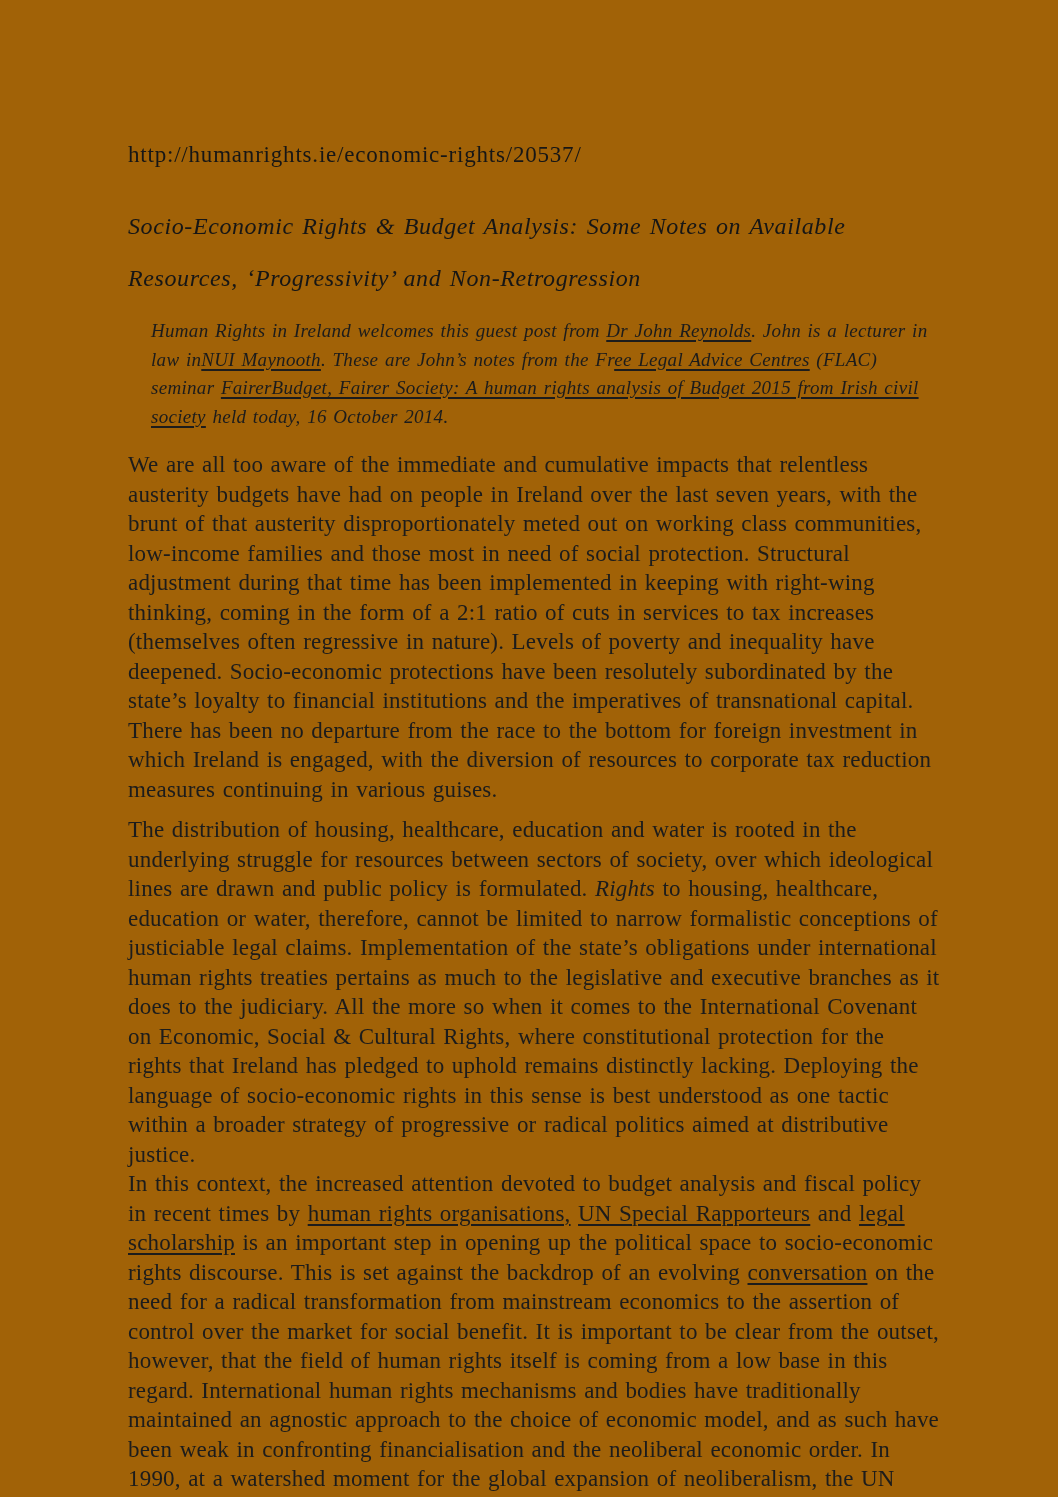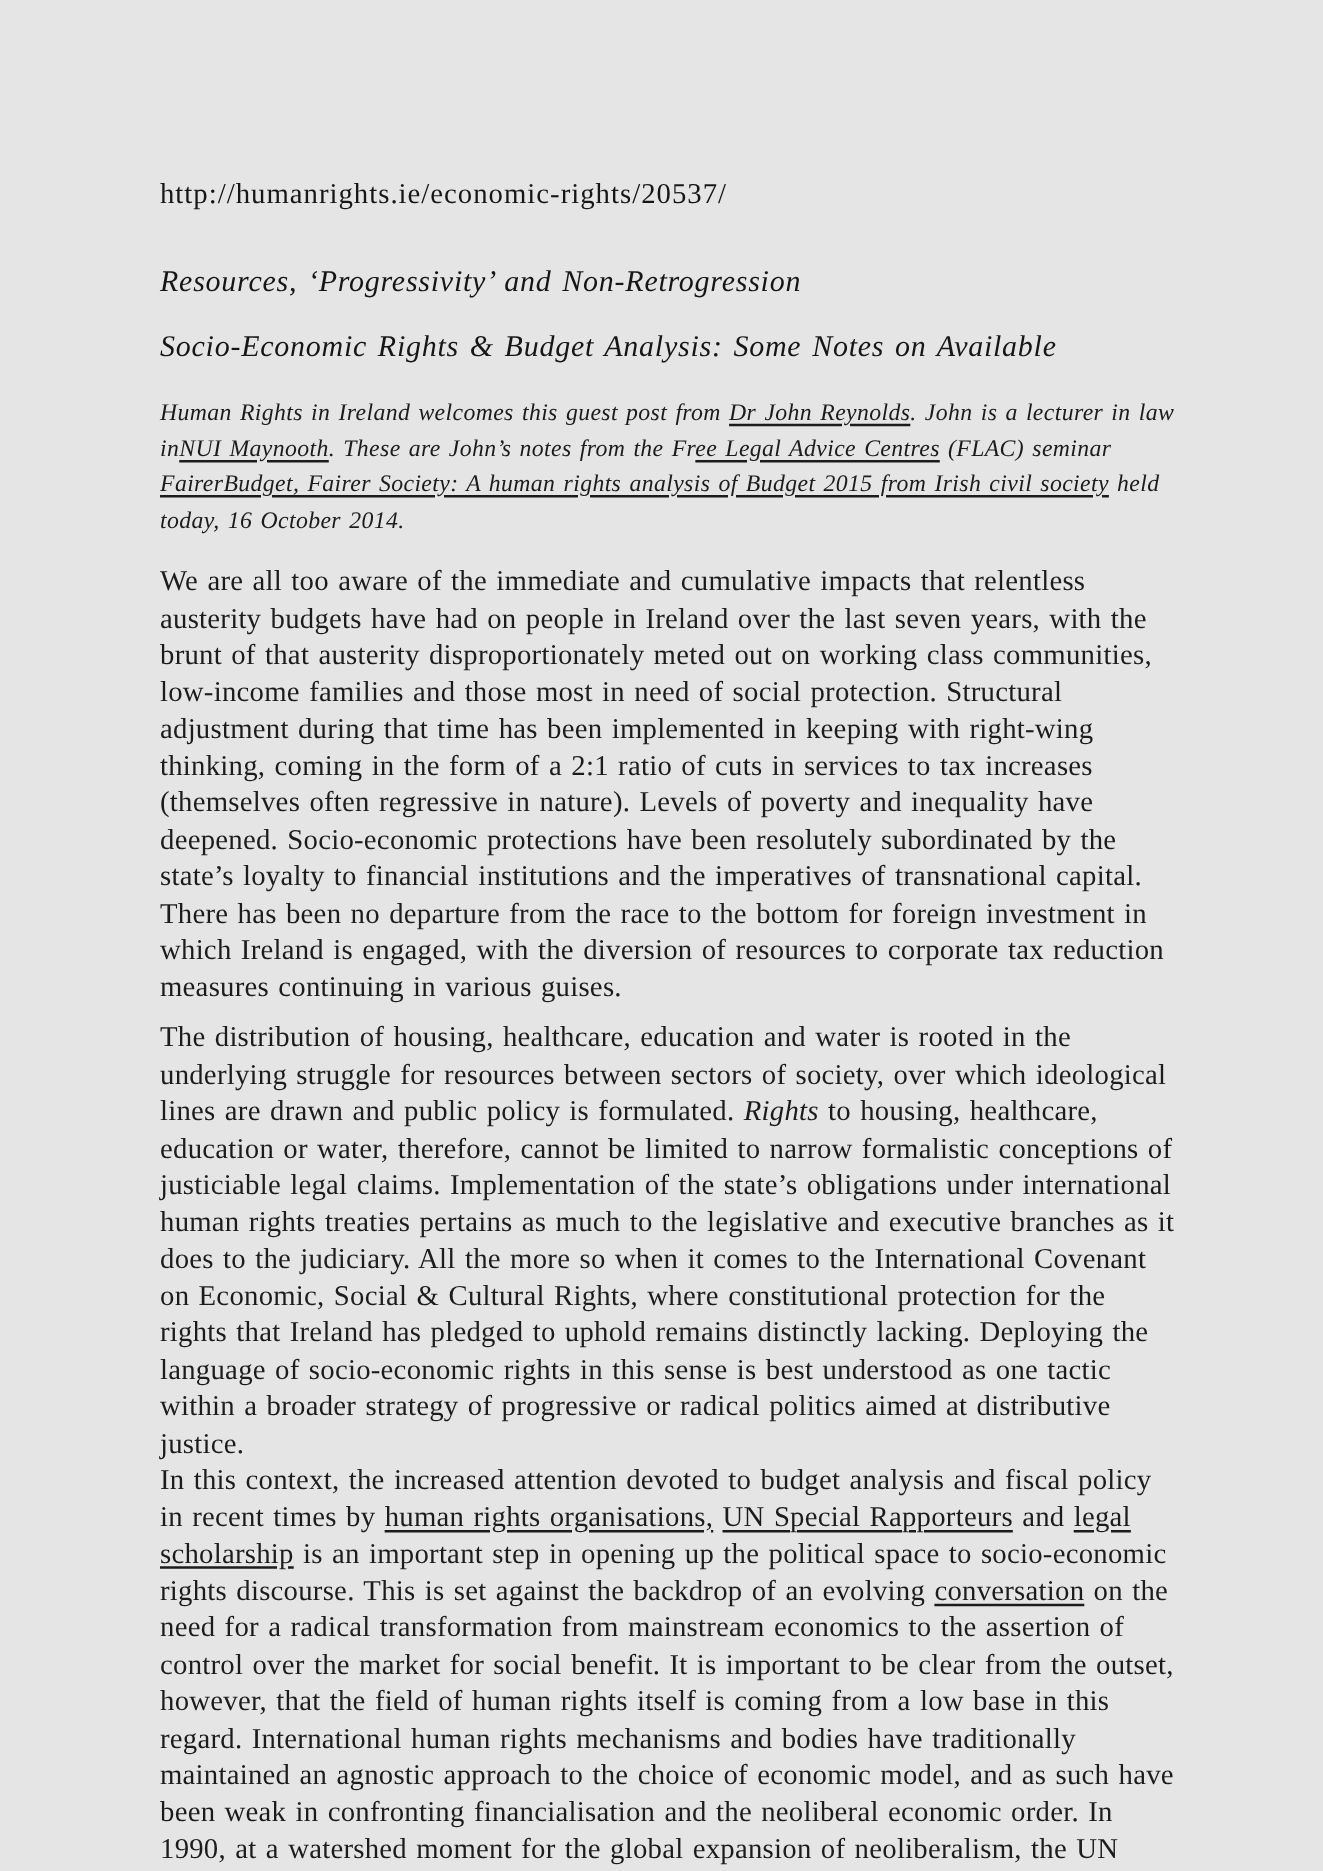--- a/index.html
+++ b/index.html
@@ -12,21 +12,21 @@
     height: 1497px;
     overflow: hidden;
     font-family: "Liberation Serif", "DejaVu Serif", serif;
     color: #1c1c1c;
   }
   .page {
     box-sizing: border-box;
     width: 1058px;
     height: 1497px;
     padding: 140px 114px 0 128px;
-    background: #e5e5e5;
+    background: #a16207;
   }
   .url-line {
     font-size: 23px;
     line-height: 30px;
     letter-spacing: 0.8px;
     word-spacing: 2px;
     color: #161616;
     white-space: nowrap;
   }
   .doc-title {
@@ -39,20 +39,21 @@
     color: #161616;
   }
   .intro {
     margin-top: 13px;
     font-style: italic;
     font-size: 19px;
     line-height: 28.5px;
     letter-spacing: 0.3px;
     word-spacing: 1.5px;
     color: #1c1c1c;
+    margin-left: 23px;
   }
   .para {
     margin: 0;
     font-size: 23px;
     line-height: 29.5px;
     letter-spacing: 0.2px;
     word-spacing: 1.5px;
     color: #1c1c1c;
   }
   .para.gap-large { margin-top: 41px; }
@@ -67,22 +68,22 @@
   .ital { font-style: italic; }
 </style>
 </head>
 <body>
 
 <div class="page">
 
   <div class="url-line">http://humanrights.ie/economic-rights/20537/</div>
 
   <div class="doc-title">
+    <div>Socio-Economic Rights &amp; Budget Analysis: Some Notes on Available</div>
     <div>Resources, ‘Progressivity’ and Non-Retrogression</div>
-    <div>Socio-Economic Rights &amp; Budget Analysis: Some Notes on Available</div>
   </div>
 
   <p class="intro"><span>Human Rights in Ireland welcomes this guest post from </span><span class="lnk">Dr John Reynolds</span><span>. John is a lecturer in law in</span><span class="lnk">NUI Maynooth</span><span>. These are John’s notes from the Fr</span><span class="lnk">ee Legal Advice Centres</span><span> (FLAC) seminar </span><span class="lnk">FairerBudget, Fairer Society: A human rights analysis of Budget 2015 from Irish civil society</span><span> held today, 16 October 2014.</span></p>
 
   <p class="para">We are all too aware of the immediate and cumulative impacts that relentless austerity budgets have had on people in Ireland over the last seven years, with the brunt of that austerity disproportionately meted out on working class communities, low-income families and those most in need of social protection. Structural adjustment during that time has been implemented in keeping with right-wing thinking, coming in the form of a 2:1 ratio of cuts in services to tax increases (themselves often regressive in nature). Levels of poverty and inequality have deepened. Socio-economic protections have been resolutely subordinated by the state’s loyalty to financial institutions and the imperatives of transnational capital. There has been no departure from the race to the bottom for foreign investment in which Ireland is engaged, with the diversion of resources to corporate tax reduction measures continuing in various guises.</p>
 
 
   <p class="para gap-small"><span>The distribution of housing, healthcare, education and water is rooted in the underlying struggle for resources between sectors of society, over which ideological lines are drawn and public policy is formulated. </span><span class="ital">Rights</span><span> to housing, healthcare, education or water, therefore, cannot be limited to narrow formalistic conceptions of justiciable legal claims. Implementation of the state’s obligations under international human rights treaties pertains as much to the legislative and executive branches as it does to the judiciary. All the more so when it comes to the International Covenant on Economic, Social &amp; Cultural Rights, where constitutional protection for the rights that Ireland has pledged to uphold remains distinctly lacking. Deploying the language of socio-economic rights in this sense is best understood as one tactic within a broader strategy of progressive or radical politics aimed at distributive justice.</span></p>
 
   <p class="para"><span>In this context, the increased attention devoted to budget analysis and fiscal policy in recent times by </span><span class="lnk">human rights organisations,</span><span> </span><span class="lnk">UN Special Rapporteurs</span><span> and </span><span class="lnk">legal scholarship</span><span> is an important step in opening up the political space to socio-economic rights discourse. This is set against the backdrop of an evolving </span><span class="lnk">conversation</span><span> on the need for a radical transformation from mainstream economics to the assertion of control over the market for social benefit. It is important to be clear from the outset, however, that the field of human rights itself is coming from a low base in this regard. International human rights mechanisms and bodies have traditionally maintained an agnostic approach to the choice of economic model, and as such have been weak in confronting financialisation and the neoliberal economic order. In 1990, at a watershed moment for the global expansion of neoliberalism, the UN Committee on Economic,</span></p>

